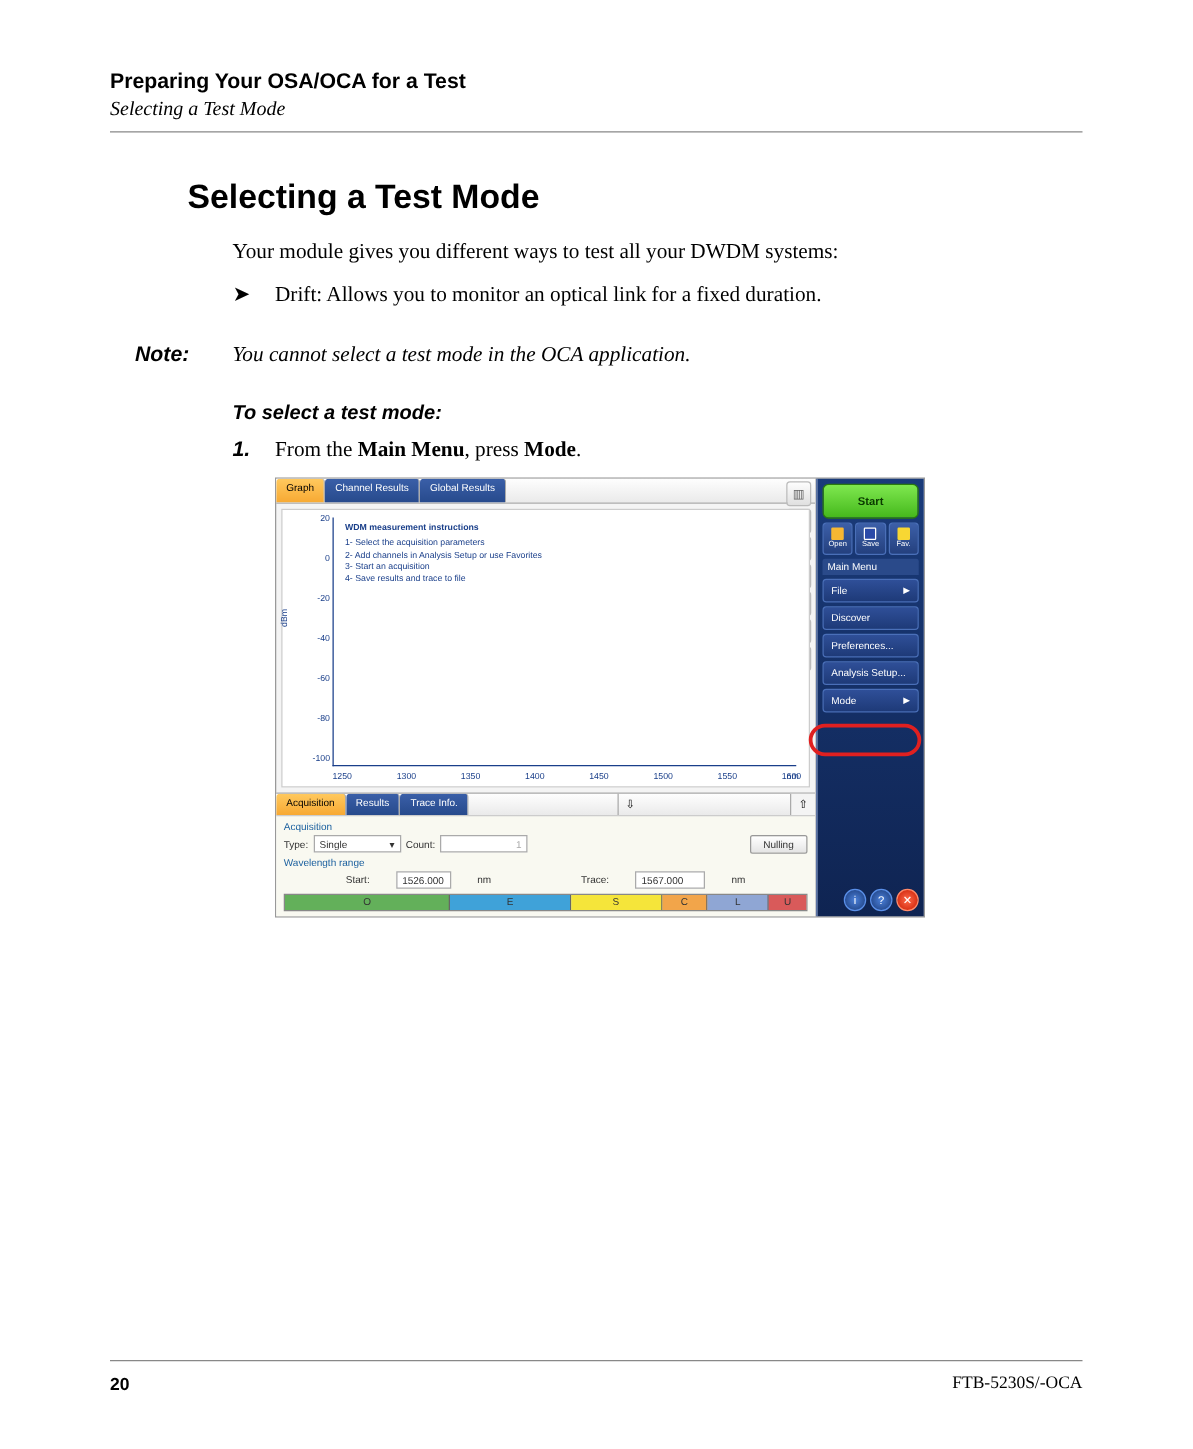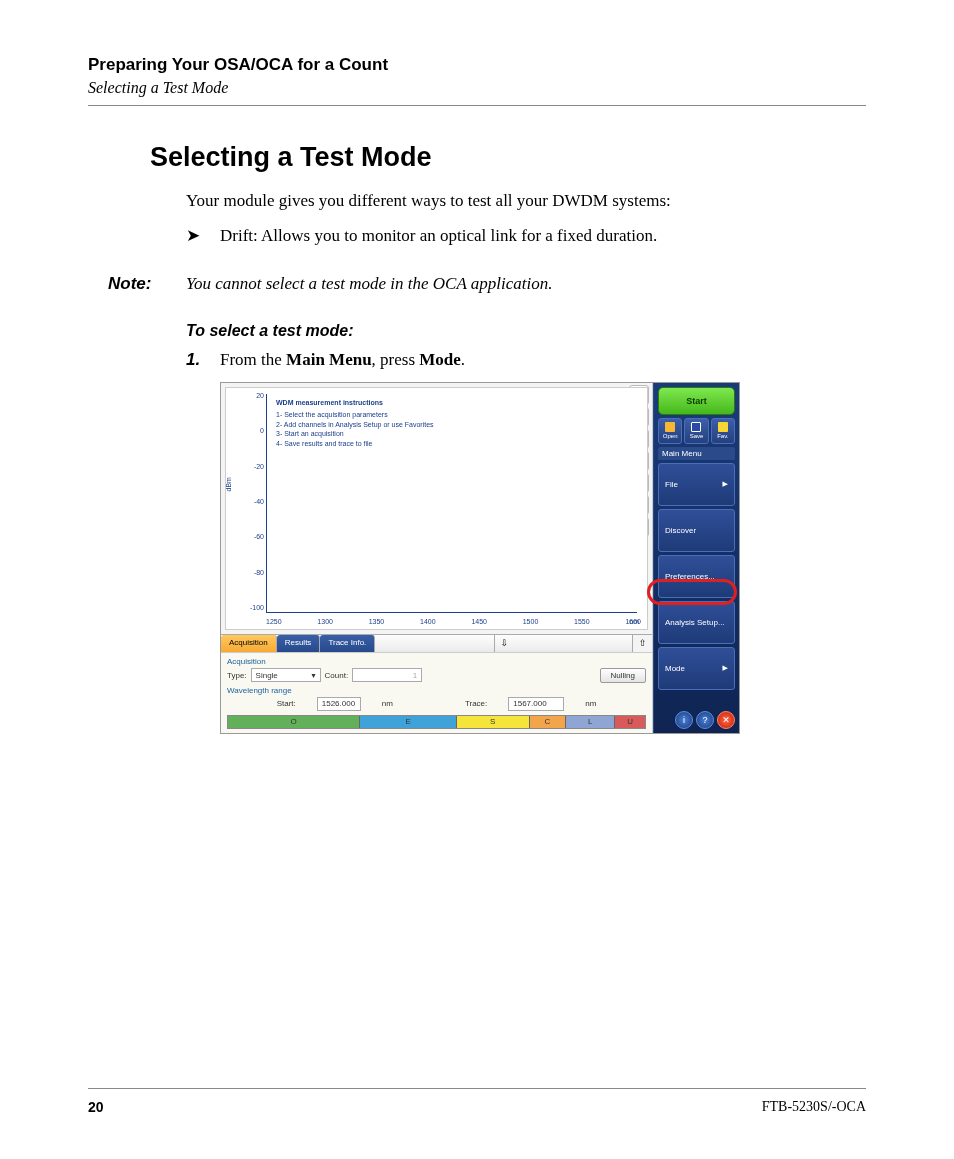--- a/index.html
+++ b/index.html
@@ -141,21 +141,21 @@
   .ss-plotarea { position:absolute; left:40px; right:10px; top:6px; bottom:16px; border-left:1px solid #1a3f8a; border-bottom:1px solid #1a3f8a;}
   .ss-instr { position:absolute; left:50px; top:10px; font-size:7px; color:#1a3f8a; line-height:1.4;}
   .ss-instr .t { font-weight:bold; margin-bottom:2px; display:block;}
   .ss-nmunit { position:absolute; right:8px; bottom:4px; font-size:7px;}
   .ss-bottom-tabs { display:flex; height:18px; background:linear-gradient(#fefefe,#eaeaea); border-top:1px solid #aaa;}
   .ss-bottom-tabs .ss-tab { font-size:8px; }
   .ss-arrow-box { margin-left:auto; width:20px; border-left:1px solid #aaa; display:flex; align-items:center; justify-content:center;}
   .ss-acq-panel { background:#f9f9f1; padding:4px 6px; border-top:1px solid #ccc; font-size:8px; color:#333;}
   .ss-acq-title { color:#1a5f9e; font-size:8px; margin-bottom:2px;}
   .ss-row { display:flex; align-items:center; gap:4px; margin-bottom:3px;}
-  .ss-field { background:#fff; border:1px solid #aaa; padding:1px 4px; font-size:8px; height:14px; display:inline-flex; align-items:center;}
+  .ss-field { background:#fff; border:1px solid #aaa; padding:1px 4px; font-size:8px; height:14px; display:inline-flex; align-items:flex-end;}
   .ss-nulling { margin-left:auto; background:linear-gradient(#fff,#e4e4e4); border:1px solid #999; border-radius:2px; padding:2px 10px;}
   .ss-bands { display:flex; height:14px; margin-top:4px; border:1px solid #888;}
   .ss-band { flex:1; text-align:center; font-size:8px; line-height:12px; border-right:1px solid #666;}
   .ss-band:last-child{border-right:none;}
   .ss-right {
     width: 86px;
     background: linear-gradient(#1a3b7a,#0f2452);
     display: flex;
     flex-direction: column;
     padding: 4px;
@@ -175,21 +175,21 @@
   .ss-iconbtn .ic { width:10px; height:10px; background:#f7b733; border-radius:1px; margin-bottom:1px;}
   .ss-iconbtn.save .ic { background:#2a4aa8; border:1px solid #fff;}
   .ss-iconbtn.fav .ic { background:#f7d733;}
   .ss-menuhdr { background:#2a4a8a; color:#fff; font-size:8px; padding:2px 4px; border-radius:2px 2px 0 0;}
   .ss-menuitem {
     background: linear-gradient(#2f4f98,#1e3a78);
     border: 1px solid #4a6fb8;
     border-radius: 3px;
     color: #fff;
     font-size: 8px;
-    padding: 16px 6px;
+    padding: 4px 6px;
     display:flex; align-items:center; justify-content:space-between;
   }
   .ss-menuitem .arr { font-size:7px;}
   .ss-spacer { flex:1; }
   .ss-footer-icons { display:flex; gap:3px; justify-content:flex-end;}
   .ss-circ { width:18px; height:18px; border-radius:50%; background:radial-gradient(#4a7fd8,#1a3a78); border:1px solid #5a8fe8; color:#fff; display:flex; align-items:center; justify-content:center; font-size:9px;}
   .ss-circ.red { background:radial-gradient(#ff6a4a,#c81a00); border-color:#ff8a6a;}
   .ss-highlight {
     position:absolute;
     border:3px solid #e02020;
@@ -212,21 +212,21 @@
     left:88px; right:88px;
     bottom:44px;
     display:flex; justify-content:space-between;
     font-size:14px;
   }
   .footer .pg { font-family: Verdana, Arial, sans-serif; font-weight:bold;}
 </style>
 </head>
 <body>
 
-<div class="header-chapter">Preparing Your OSA/OCA for a Count</div>
+<div class="header-chapter">Preparing Your OSA/OCA for a Test</div>
 <div class="header-section">Selecting a Test Mode</div>
 <hr class="header-rule">
 
 <h1 class="title">Selecting a Test Mode</h1>
 
 <p class="intro">Your module gives you different ways to test all your DWDM systems:</p>
 
 <ul class="bullet-list">
   <li>Drift: Allows you to monitor an optical link for a fixed duration.</li>
 </ul>
@@ -251,20 +251,25 @@
     <div class="ss-tool">▥</div>
     <div class="ss-tool">↖</div>
     <div class="ss-tool">✋</div>
     <div class="ss-tool">◰</div>
     <div class="ss-tool">🔍</div>
     <div class="ss-tool">⤢</div>
     <div class="ss-tool">↺</div>
   </div>
 
   <div class="ss-left">
+    <div class="ss-tabs-top">
+      <div class="ss-tab active">Graph</div>
+      <div class="ss-tab">Channel Results</div>
+      <div class="ss-tab">Global Results</div>
+    </div>
 
     <div class="ss-graph">
       <span class="ylabel">dBm</span>
       <div class="ss-yticks">
         <span>20</span>
         <span>0</span>
         <span>-20</span>
         <span>-40</span>
         <span>-60</span>
         <span>-80</span>

